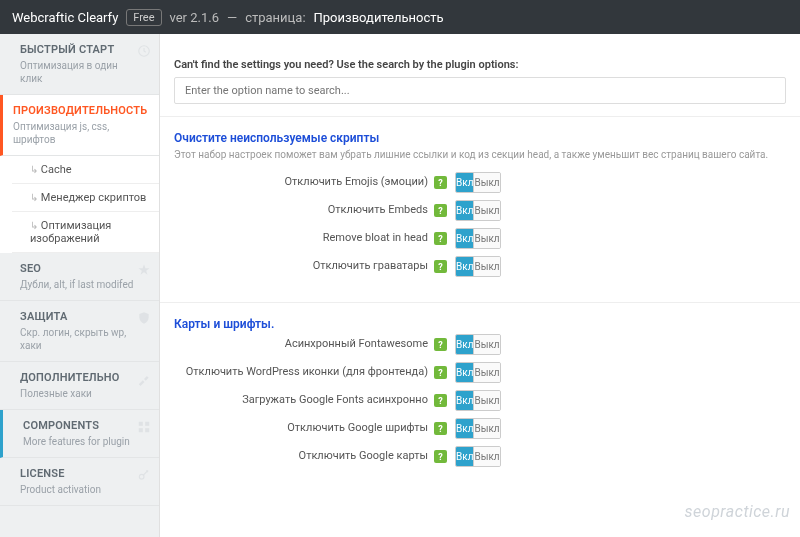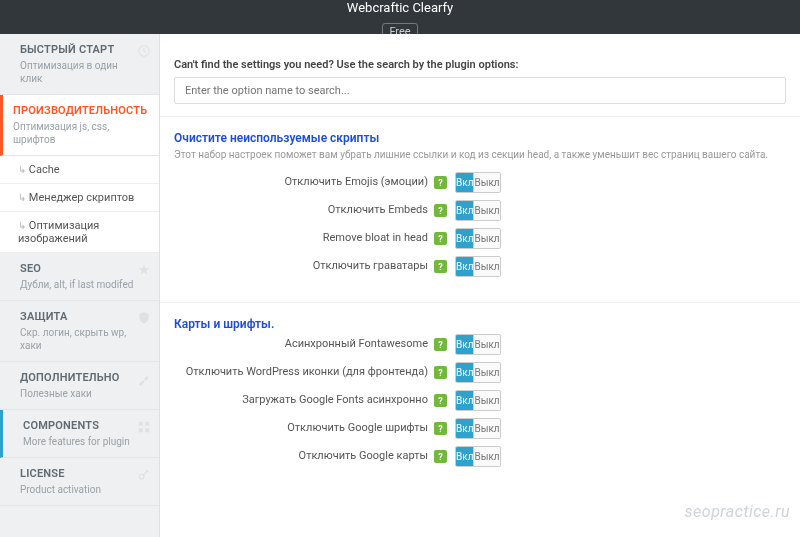--- a/index.html
+++ b/index.html
@@ -1,29 +1,29 @@
 <!DOCTYPE html>
 <html><head>
 <meta charset="utf-8">
 <style>
 * { margin:0; padding:0; box-sizing:border-box; font-family:-apple-system,Segoe UI,Roboto,sans-serif; }
 body { width:800px; height:537px; overflow:hidden; background:#f1f1f1; font-size:12px; color:#555; }
-.topbar { background:#32373c; color:#fff; height:34px; display:flex; align-items:center; padding:0 12px; font-size:13px; gap:8px;flex-direction:column; }
+.topbar { background:#32373c; color:#fff; height:34px; display:flex; align-items:center; padding:0 12px; font-size:13px; gap:8px; }
 .topbar .free { border:1px solid #787878; border-radius:3px; padding:1px 6px; font-size:11px; color:#ccc; }
 .topbar .ver { color:#bbb; }
 .topbar .page { color:#fff; }
 .wrap { display:flex; height:calc(100% - 34px); }
 .sidebar { width:160px; background:#eef0f1; border-right:1px solid #e0e0e0; overflow:hidden; }
 .navgroup { padding:9px 20px; border-bottom:1px solid #e3e5e6; position:relative; }
 .navgroup .ttl { font-size:11px; font-weight:600; color:#606a72; text-transform:uppercase; letter-spacing:.2px; }
 .navgroup .sub { font-size:10px; color:#9aa1a8; margin-top:3px; line-height:1.3; }
 .navgroup .ic { position:absolute; right:8px; top:10px; width:14px; height:14px; opacity:.3; }
 .navgroup.active { background:#fff; border-left:3px solid #ff5722; padding-left:10px; }
 .navgroup.active .ttl { color:#ff5722; }
-.subnav { background:#fff; }
+.subnav { background:#fff;padding-left:12px; }
 .subnav .itm { padding:7px 10px 7px 18px; font-size:11px; color:#555; border-bottom:1px solid #eee; cursor:pointer; }
 .subnav .itm::before { content:"↳ "; color:#bbb; font-size:10px; }
 .main { flex:1; background:#fff; overflow-y:auto; }
 .srch { padding:24px 14px 0; }
 .srch .lbl { font-size:11px; font-weight:600; color:#444; margin-bottom:6px; }
 .srch input { width:100%; padding:6px 10px; border:1px solid #ddd; border-radius:2px; font-size:11px; color:#888; outline:none; }
 .section { padding:14px 14px 6px; border-top:1px solid #eee; margin-top:12px; }
 .section:first-of-type { border-top:none; margin-top:6px; }
 .section .hd { font-size:12px; font-weight:600; color:#1d4ed8; margin-bottom:3px; }
 .section .ds { font-size:10px; color:#999; line-height:1.4; margin-bottom:10px; }

